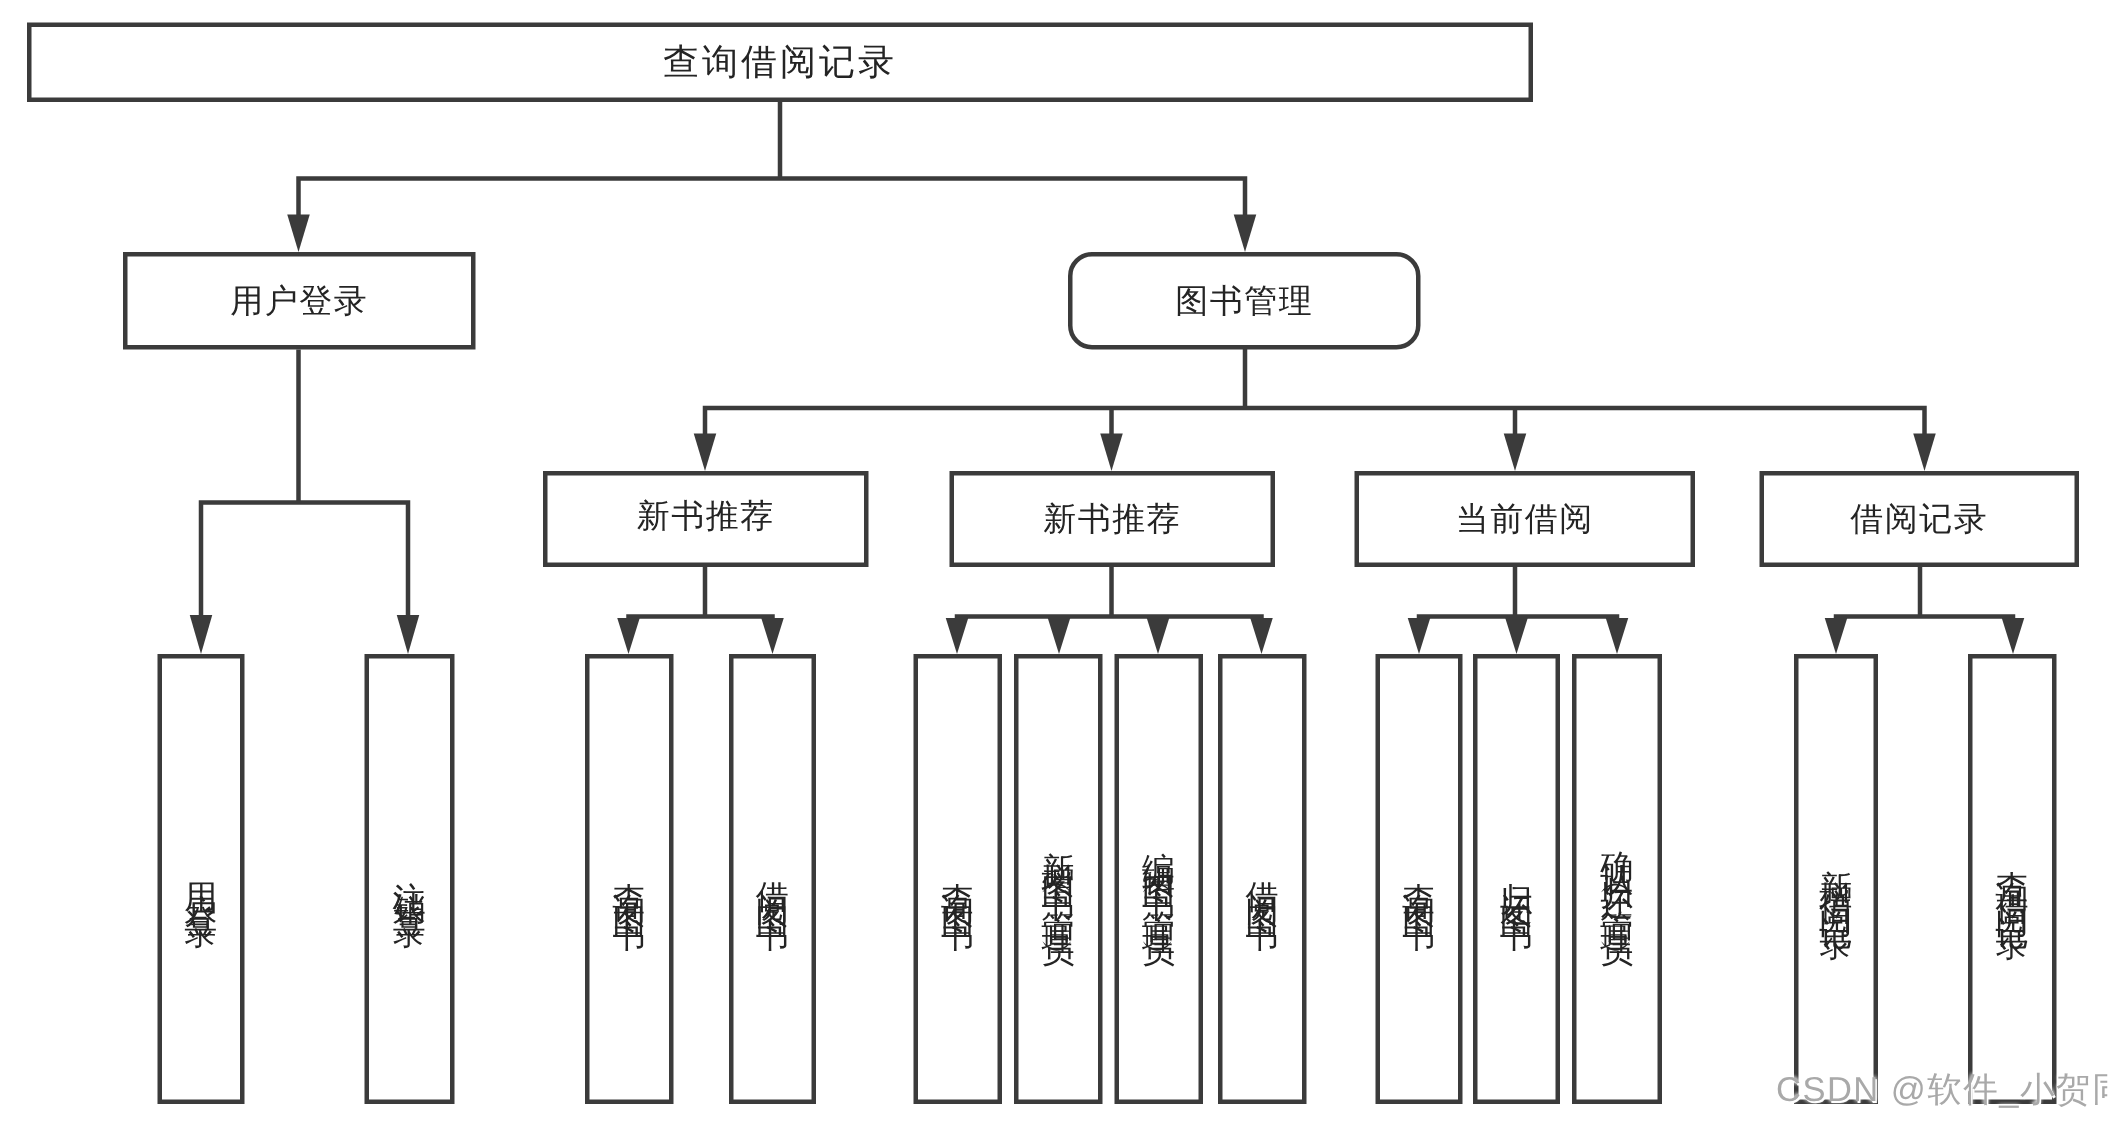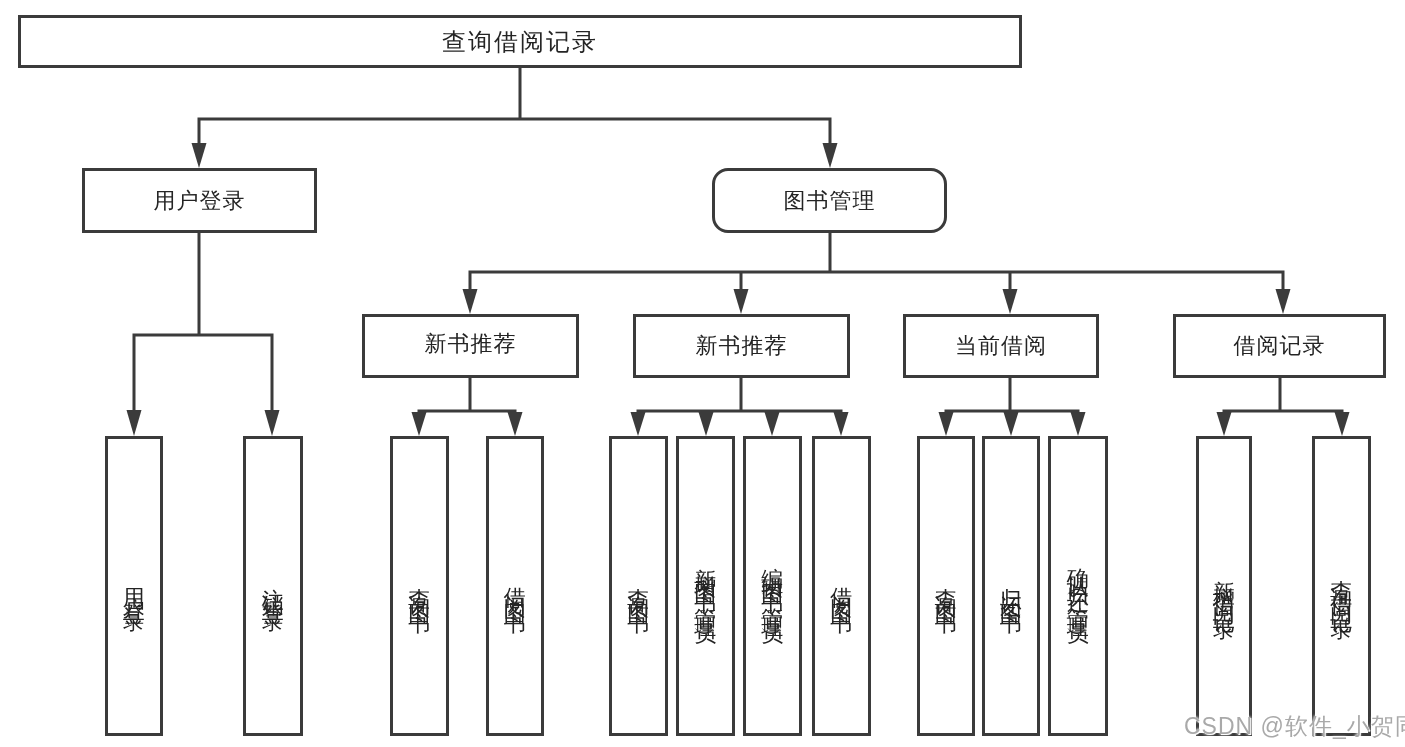--- a/index.html
+++ b/index.html
@@ -86,21 +86,21 @@
     </g>
   </svg>
 
   <div class="node h-root" style="left:18px; top:15px; width:1004px; height:53px;">查询借阅记录</div>
 
   <div class="node h-mid" style="left:82px; top:168px; width:235px; height:65px;">用户登录</div>
   <div class="node h-mid" style="left:712px; top:168px; width:235px; height:65px;border-radius:16px;">图书管理</div>
 
   <div class="node h-mid" style="left:362px; top:314px; width:217px; height:64px;font-family:Liberation Mono, monospace;">新书推荐</div>
   <div class="node h-mid" style="left:633px; top:314px; width:217px; height:64px;">新书推荐</div>
-  <div class="node h-mid" style="left:903px; top:314px; width:196px; height:64px;">当前借阅</div>
+  <div class="node h-mid" style="left:903px; top:314px; width:227px; height:64px;">当前借阅</div>
   <div class="node h-mid" style="left:1173px; top:314px; width:213px; height:64px;">借阅记录</div>
 
   <div class="node v-leaf" style="left:105px; top:436px; width:58px; height:300px;">用户登录</div>
   <div class="node v-leaf" style="left:243px; top:436px; width:60px; height:300px;">注销登录</div>
 
   <div class="node v-leaf" style="left:390px; top:436px; width:59px; height:300px;">查询图书</div>
   <div class="node v-leaf" style="left:486px; top:436px; width:58px; height:300px;">借阅图书</div>
 
   <div class="node v-leaf" style="left:609px; top:436px; width:59px; height:300px;">查询图书</div>
   <div class="node v-leaf" style="left:676px; top:436px; width:59px; height:300px;">新增图书（管理员）</div>

